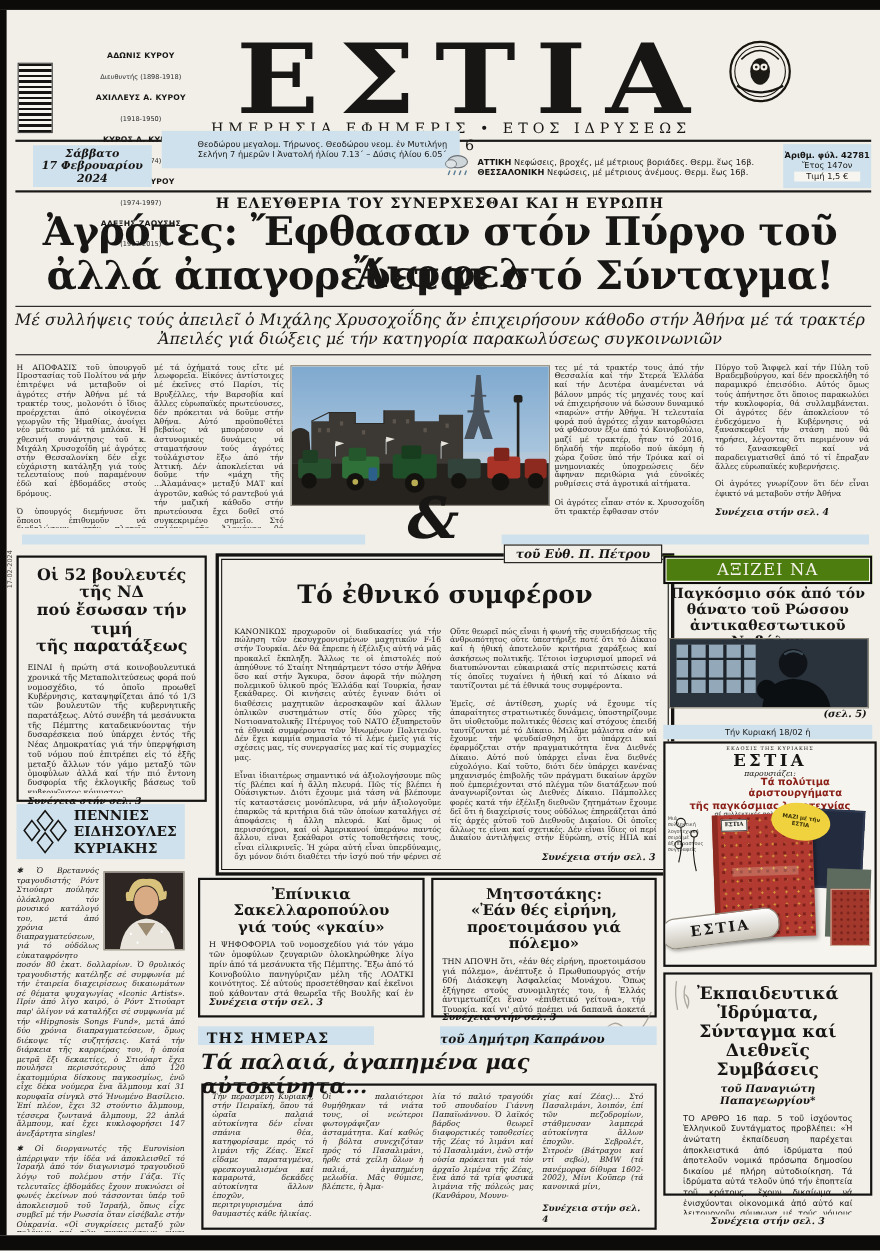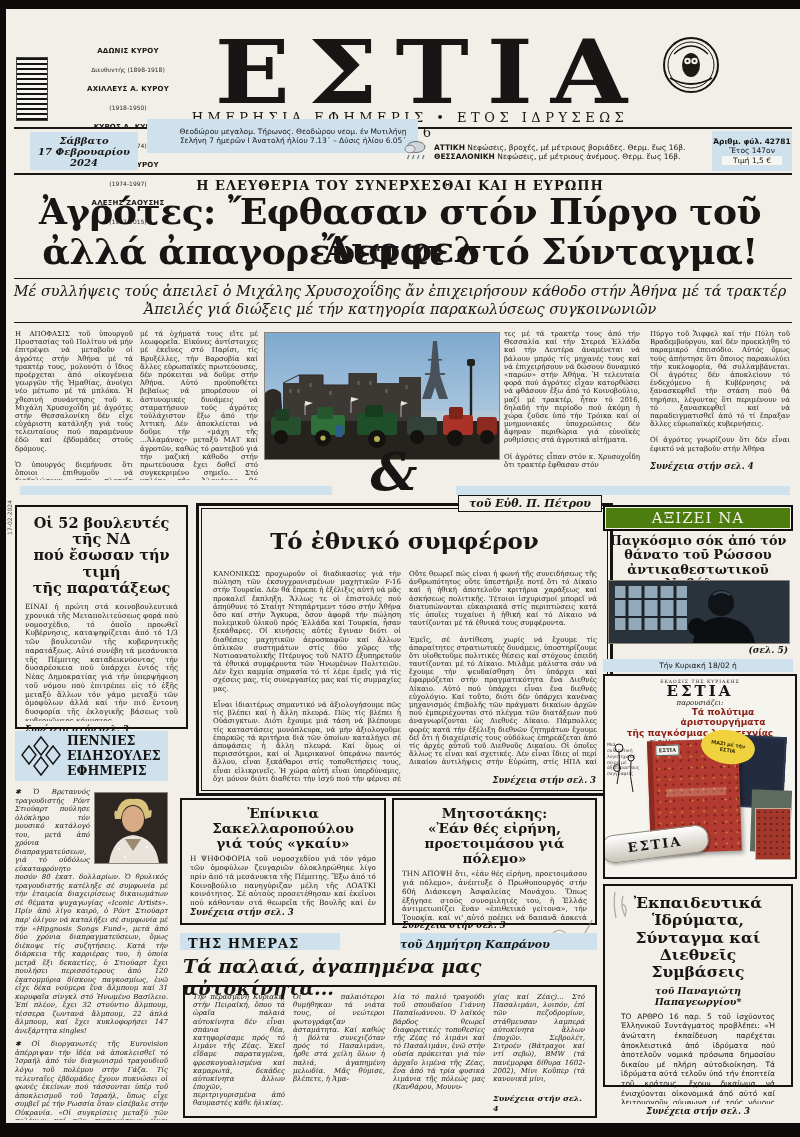--- a/index.html
+++ b/index.html
@@ -302,21 +302,21 @@
       <g fill="none" stroke="#141311" stroke-width="1.4">
         <path d="M21 2 L28 11 L21 20 L14 11 Z"></path>
           <path d="M21 22 L28 31 L21 40 L14 31 Z"></path>
         <path d="M2 11 L9 20 L2 29 L-5 20 Z" transform="translate(7,0)"></path>
           <path d="M26 11 L33 20 L26 29 L19 20 Z" transform="translate(7,0)"></path>
       </g>
     </svg>
     <div class="abs" style="left:52px;top:3px;line-height:1.18;">
       <div class="b" style="font-size:12.5px;">ΠΕΝΝΙΕΣ</div>
       <div class="b" style="font-size:12.5px;">ΕΙΔΗΣΟΥΛΕΣ</div>
-      <div class="b" style="font-size:12.5px;">ΕΦΗΜΕΡΙΣ</div>
+      <div class="b" style="font-size:12.5px;">ΚΥΡΙΑΚΗΣ</div>
     </div>
   </div>
   <div class="abs" style="left:15px;top:788px;width:153px;height:332px;overflow:hidden;">
     <div class="photo-fig" style="float:right;width:72px;height:70px;margin:4px 0 3px 4px;border:1px solid #8a8577;">
       <svg width="72" height="70" viewBox="0 0 72 70">
         <rect width="72" height="70" fill="#2e2622"></rect>
         <path d="M22 18 Q26 4 38 6 Q52 4 54 18 Q58 14 56 24 L50 26 Q48 12 38 12 Q28 12 26 26 L20 26 Q18 16 22 18" fill="#d9c27c"></path>
         <ellipse cx="38" cy="26" rx="11" ry="13" fill="#d8ab84"></ellipse>
         <path d="M14 70 Q18 44 38 42 Q60 44 64 70 Z" fill="#e8e4dc"></path>
         <path d="M30 46 L38 58 L46 46" fill="#9c8b70"></path>

